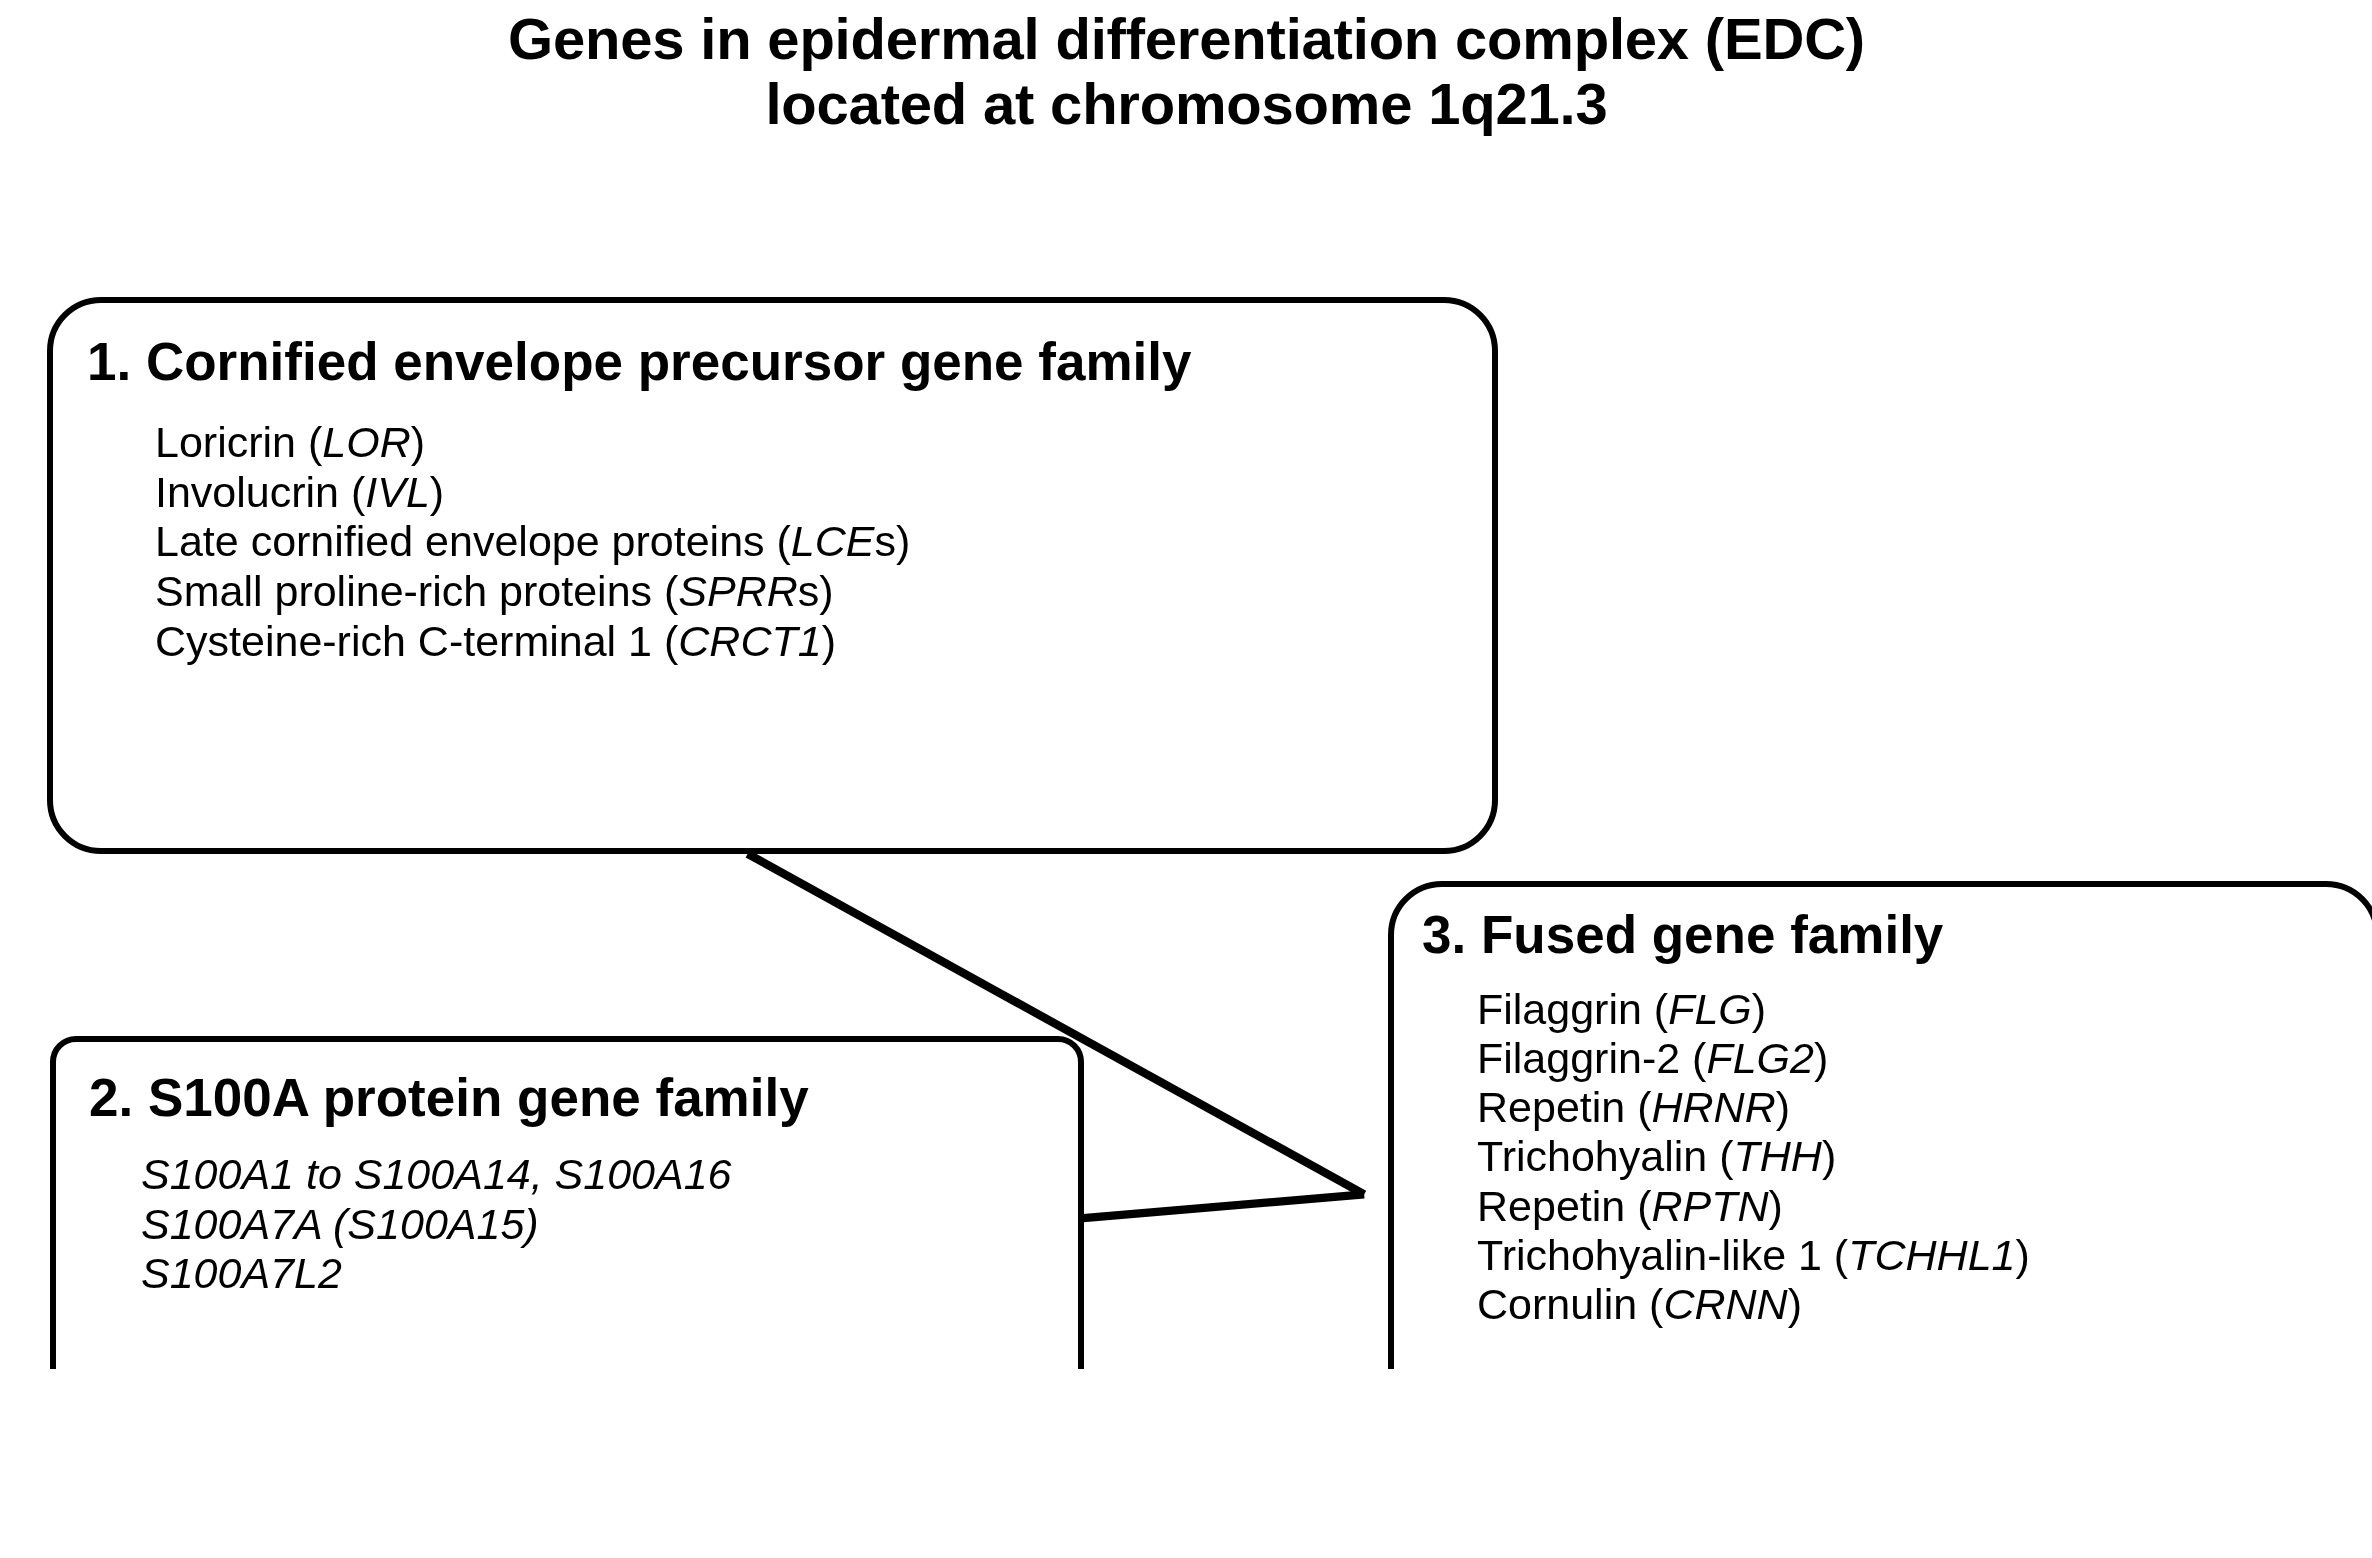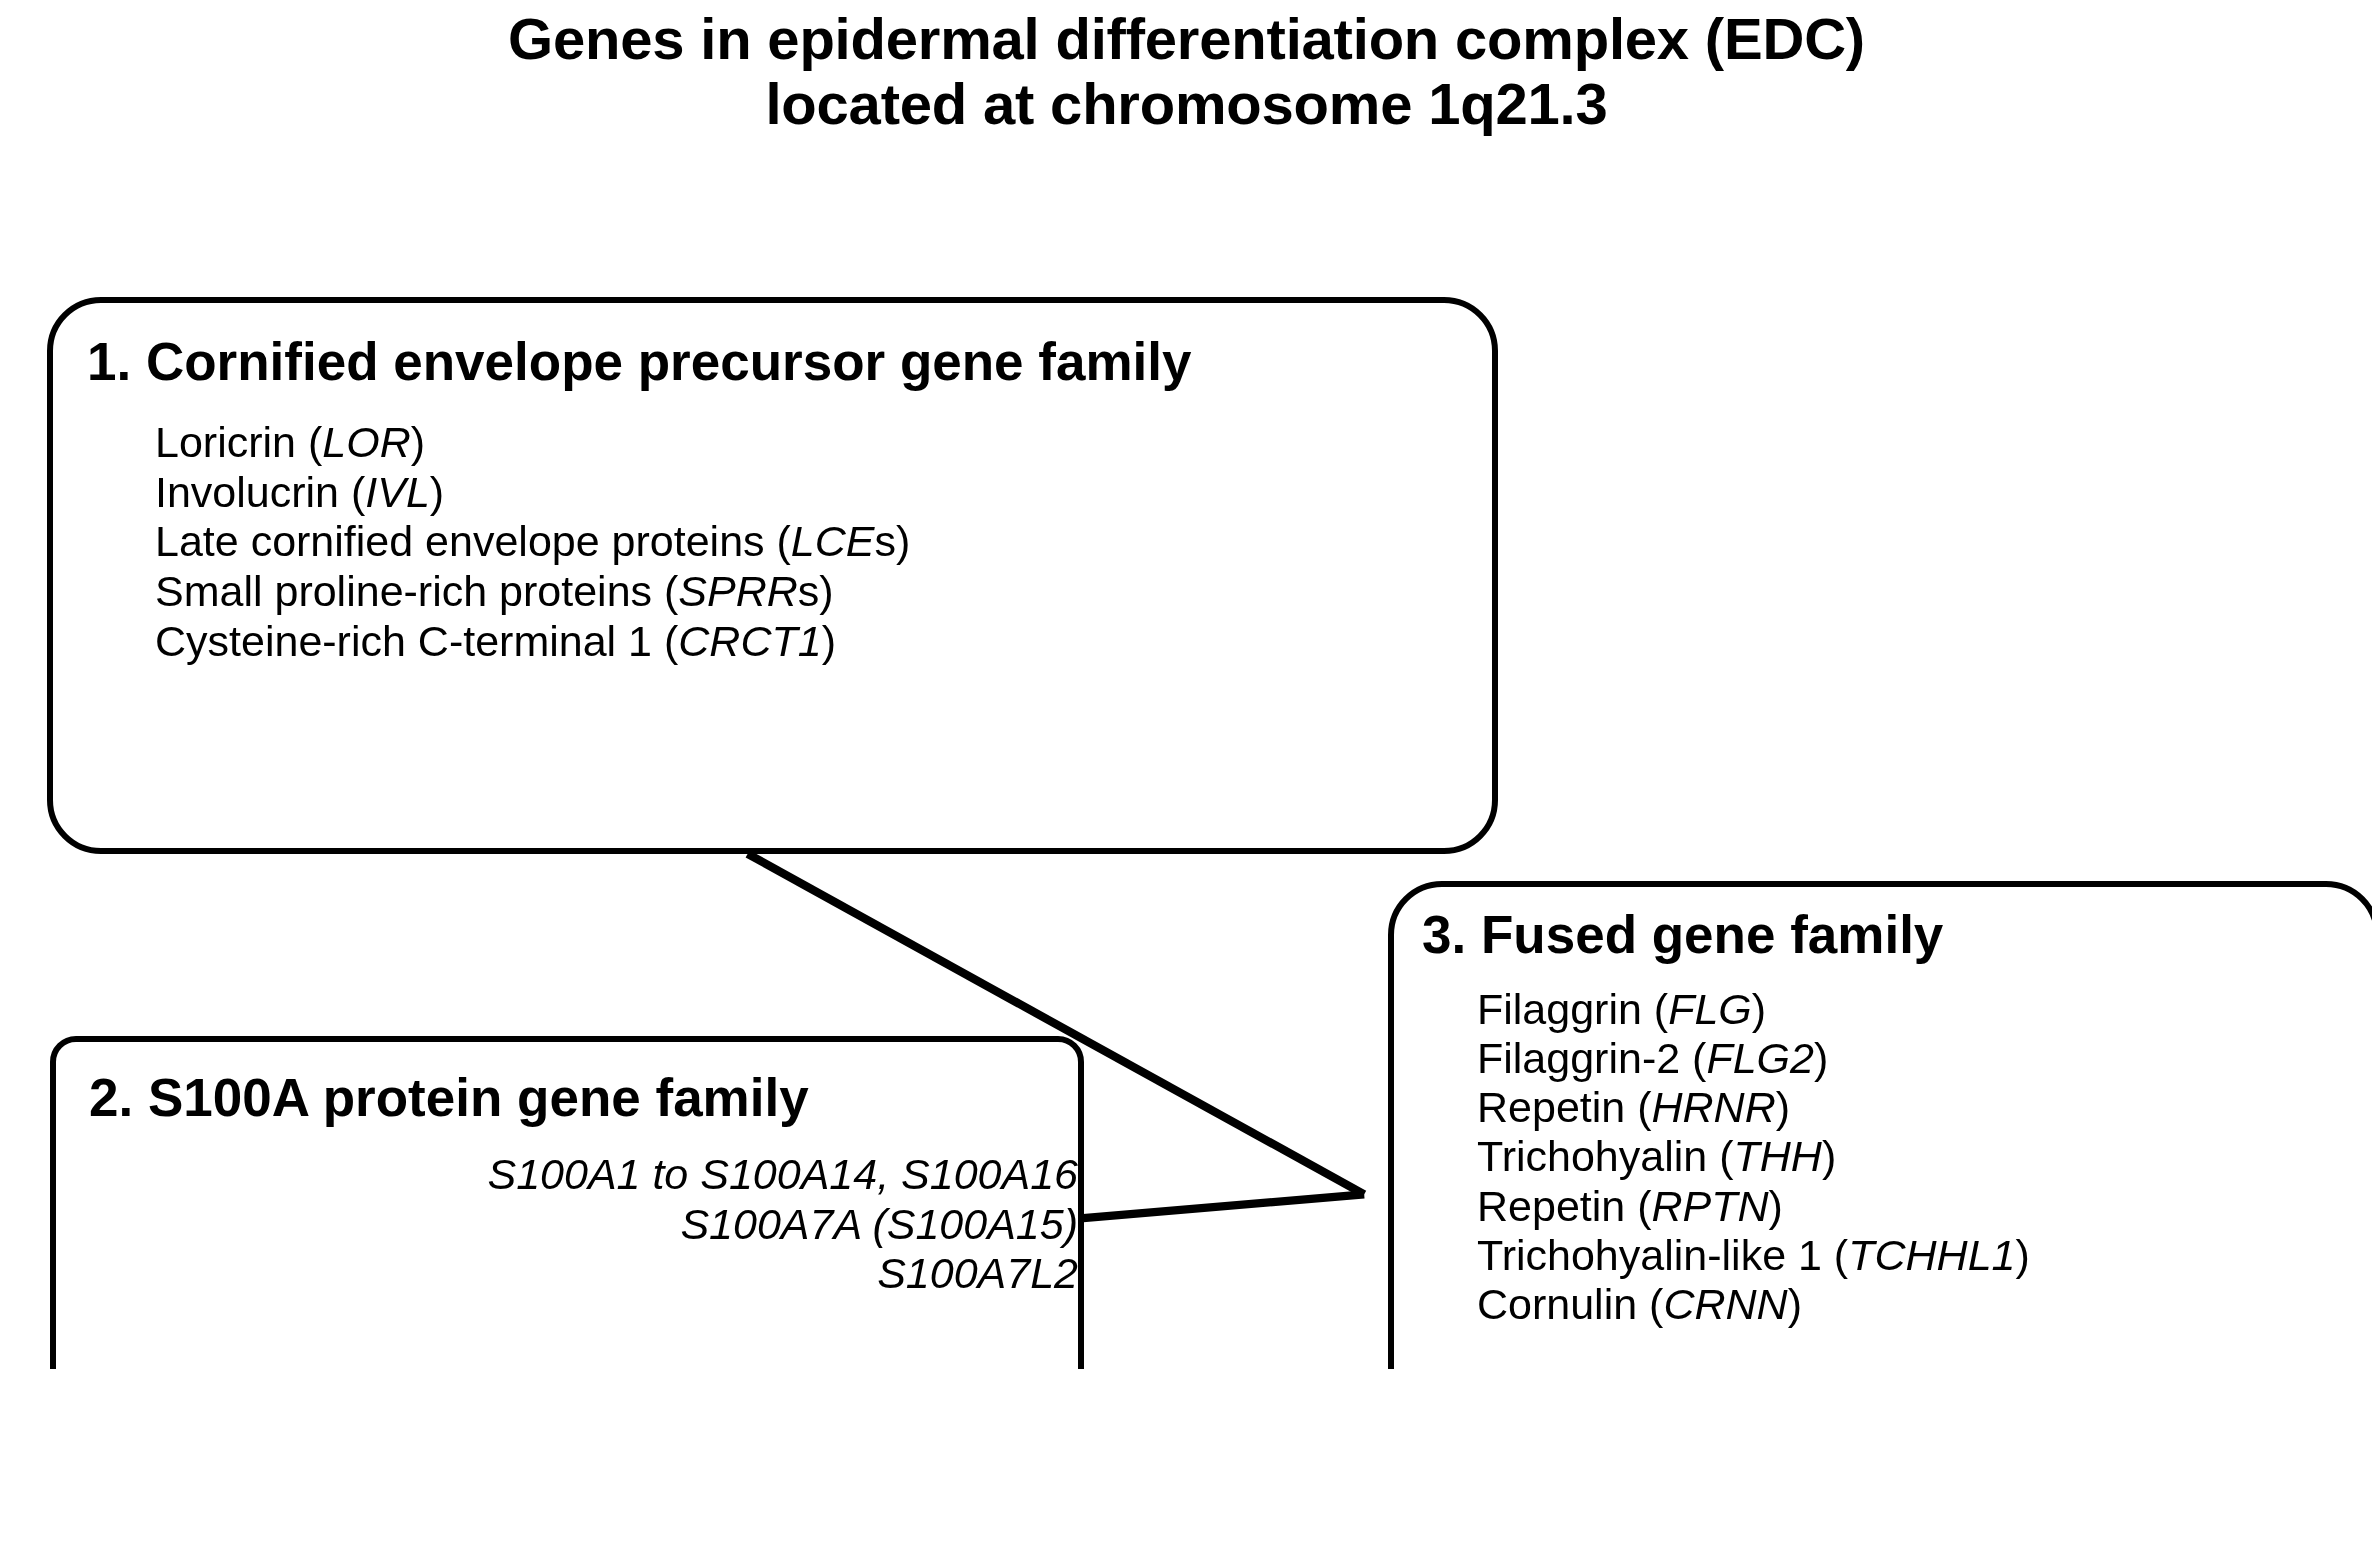--- a/index.html
+++ b/index.html
@@ -82,21 +82,21 @@
   
   #box2 {
     left: 26px;
     top: 1036px;
     width: 1034px;
     height: 376px;
     border-radius: 26px;
   }
   #box2 .heading { margin: 28px 0 0 33px; }
   #box2 .glist { margin: 24px 0 0 85px; }
-  #box2 .glist li { font-style: italic; text-align: right; }
+  #box2 .glist li { font-style: italic; }
 
   
   #box3 {
     left: 1364px;
     top: 881px;
     width: 992px;
     height: 680px;
   }
   #box3 .heading { margin: 20px 0 0 28px; }
   #box3 .glist { margin: 22px 0 0 83px; }

